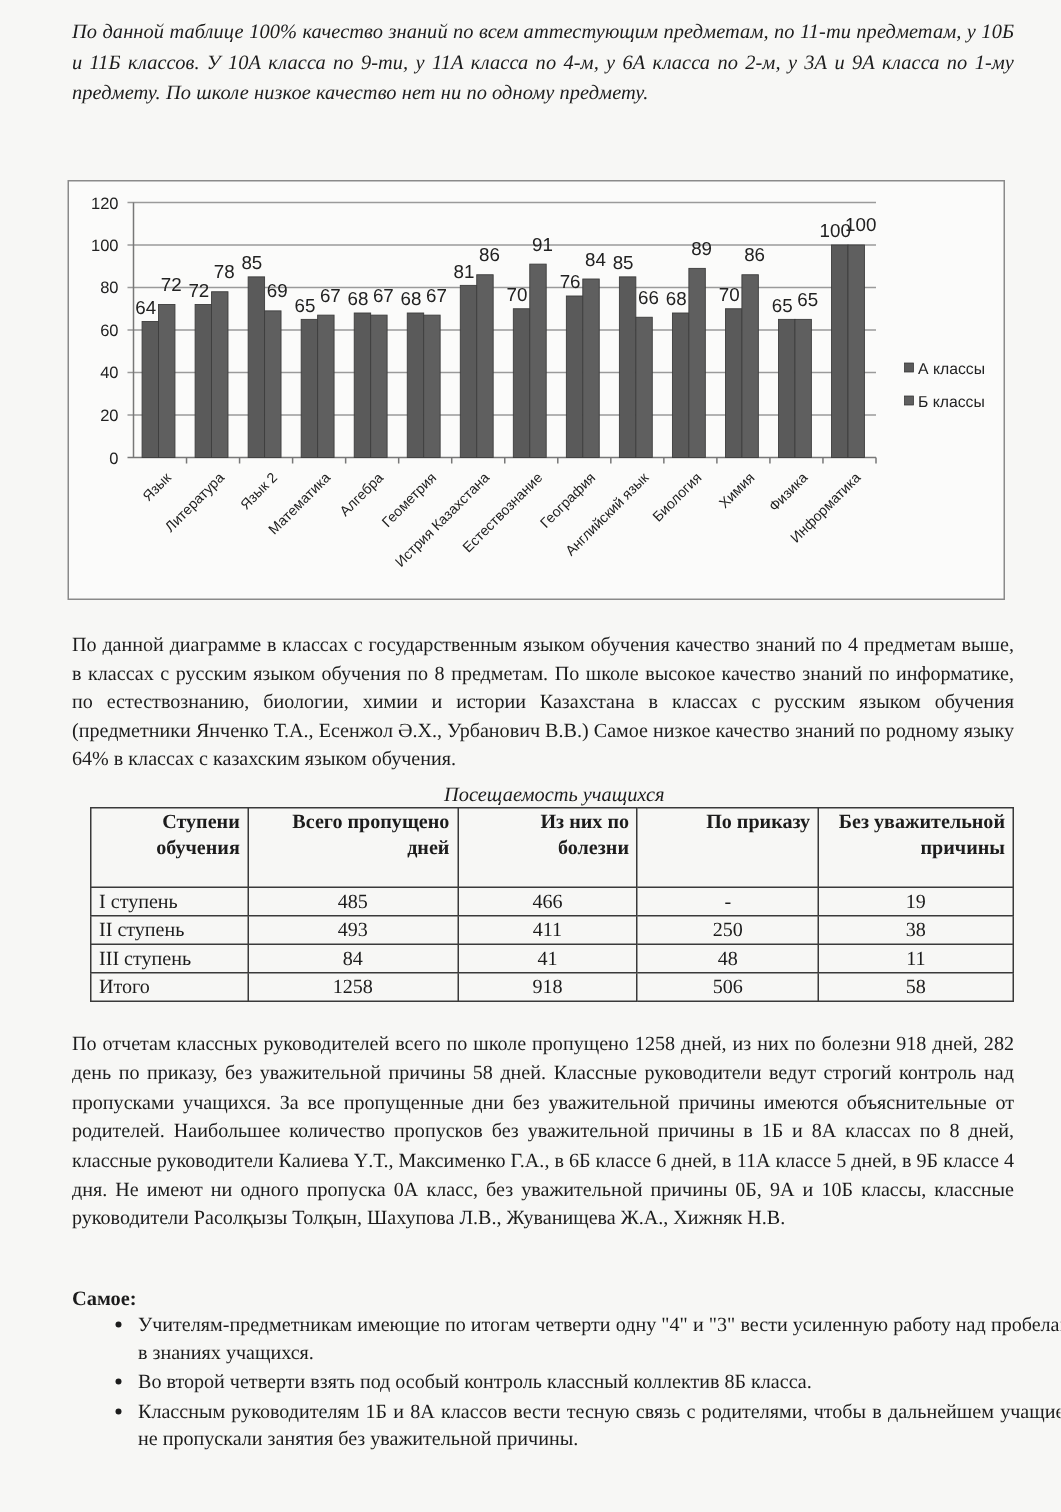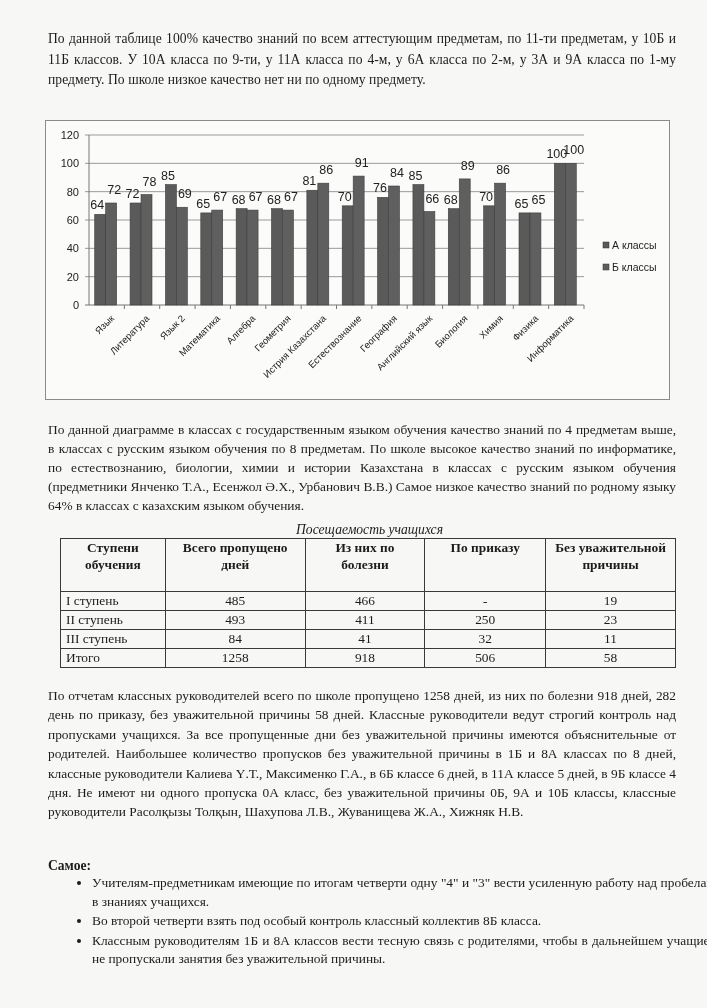--- a/index.html
+++ b/index.html
@@ -8,21 +8,21 @@
     background: #f7f7f5;
     font-family: "Liberation Serif", "DejaVu Serif", serif;
     color: #1c1c1c;
     position: relative;
   }
   .para {
     position: absolute; left: 48px; width: 628px;
     font-size: 13.6px; line-height: 19.3px;
     text-align: justify; margin: 0;
   }
-  #p1 { top: 29px; line-height: 20.5px; letter-spacing: 0.05px; }
+  #p1 { top: 11px; line-height: 20.5px; letter-spacing: 0.05px; font-style: italic; }
   #p2 { top: 420px; font-size: 13.4px; line-height: 19px; }
   #p3 { top: 686px; font-size: 13.4px; line-height: 19.4px; }
 
   
   .chart-frame {
     position: absolute; left: 45px; top: 120px; width: 625px; height: 280px;
     border: 1px solid #8a8a8a; background: #fbfbfa; box-sizing: border-box;
   }
   .chart-svg { position: absolute; left: 0; top: 0; }
   .chart-svg text { font-family: "Liberation Sans", "DejaVu Sans", sans-serif; }
@@ -32,21 +32,21 @@
     position: absolute; left: 0; width: 707px; top: 522px; text-align: center;
     font-style: italic; font-size: 13.6px; margin-left: 16px;
   }
   table.att {
     position: absolute; left: 60px; top: 538px; width: 616px;
     border-collapse: collapse; font-size: 13.4px;
   }
   table.att th, table.att td {
     border: 1px solid #3a3a3a; padding: 0 5px; vertical-align: top;
   }
-  table.att th { text-align: center; font-weight: bold; line-height: 16.5px; height: 51px; padding-top: 1px; }
+  table.att th { text-align: right; font-weight: bold; line-height: 16.5px; height: 51px; padding-top: 1px; }
   table.att td { height: 18px; line-height: 18px; }
   table.att td.num { text-align: center; }
   table.att col.c1 { width: 105px; }
   table.att col.c2 { width: 140px; }
   table.att col.c3 { width: 120px; }
   table.att col.c4 { width: 121px; }
   table.att col.c5 { width: 130px; }
 
   
   .concl-title { position: absolute; left: 48px; top: 858px; font-weight: bold; font-size: 13.6px; margin: 0; }
@@ -195,27 +195,27 @@
       <td class="num">485</td>
       <td class="num">466</td>
       <td class="num">-</td>
       <td class="num">19</td>
     </tr>
     <tr>
       <td>II ступень</td>
       <td class="num">493</td>
       <td class="num">411</td>
       <td class="num">250</td>
-      <td class="num">23</td>
+      <td class="num">38</td>
     </tr>
     <tr>
       <td>III ступень</td>
       <td class="num">84</td>
       <td class="num">41</td>
-      <td class="num">32</td>
+      <td class="num">48</td>
       <td class="num">11</td>
     </tr>
     <tr>
       <td>Итого</td>
       <td class="num">1258</td>
       <td class="num">918</td>
       <td class="num">506</td>
       <td class="num">58</td>
     </tr>
   </tbody>

